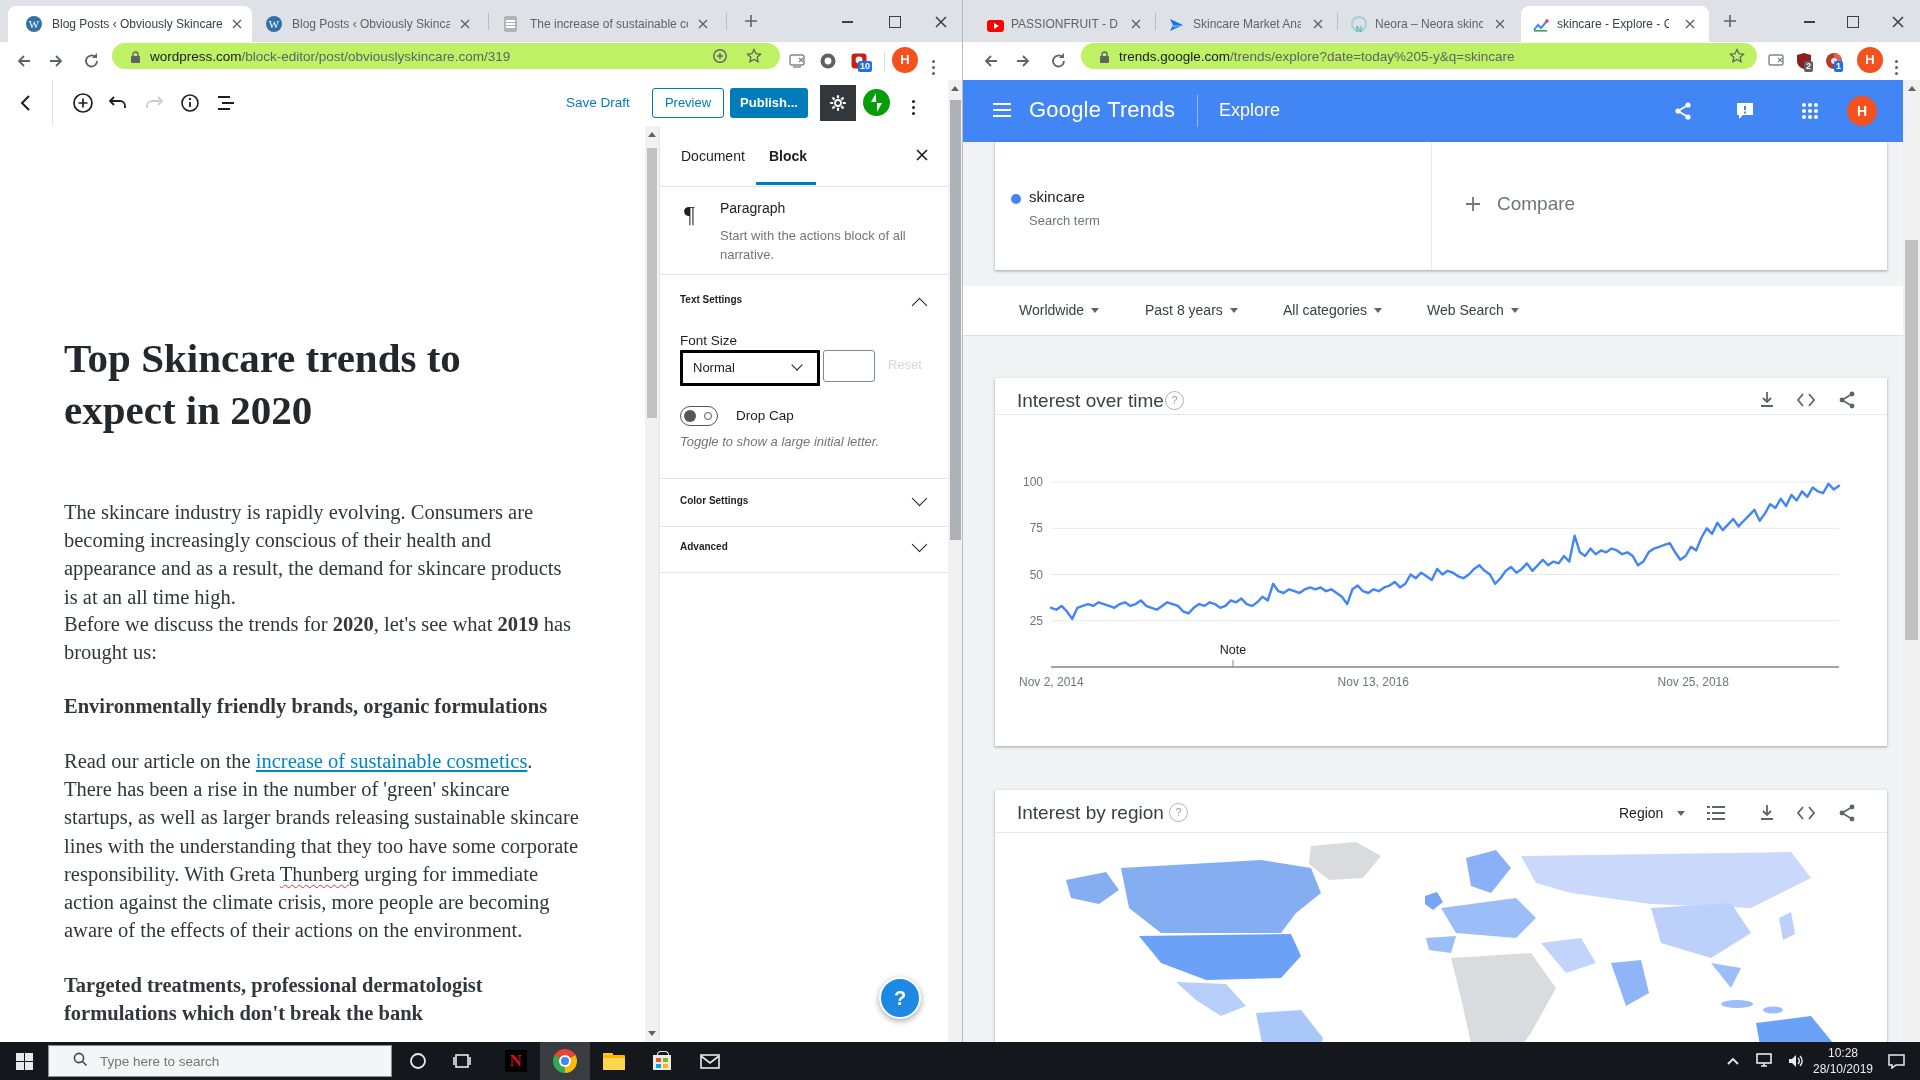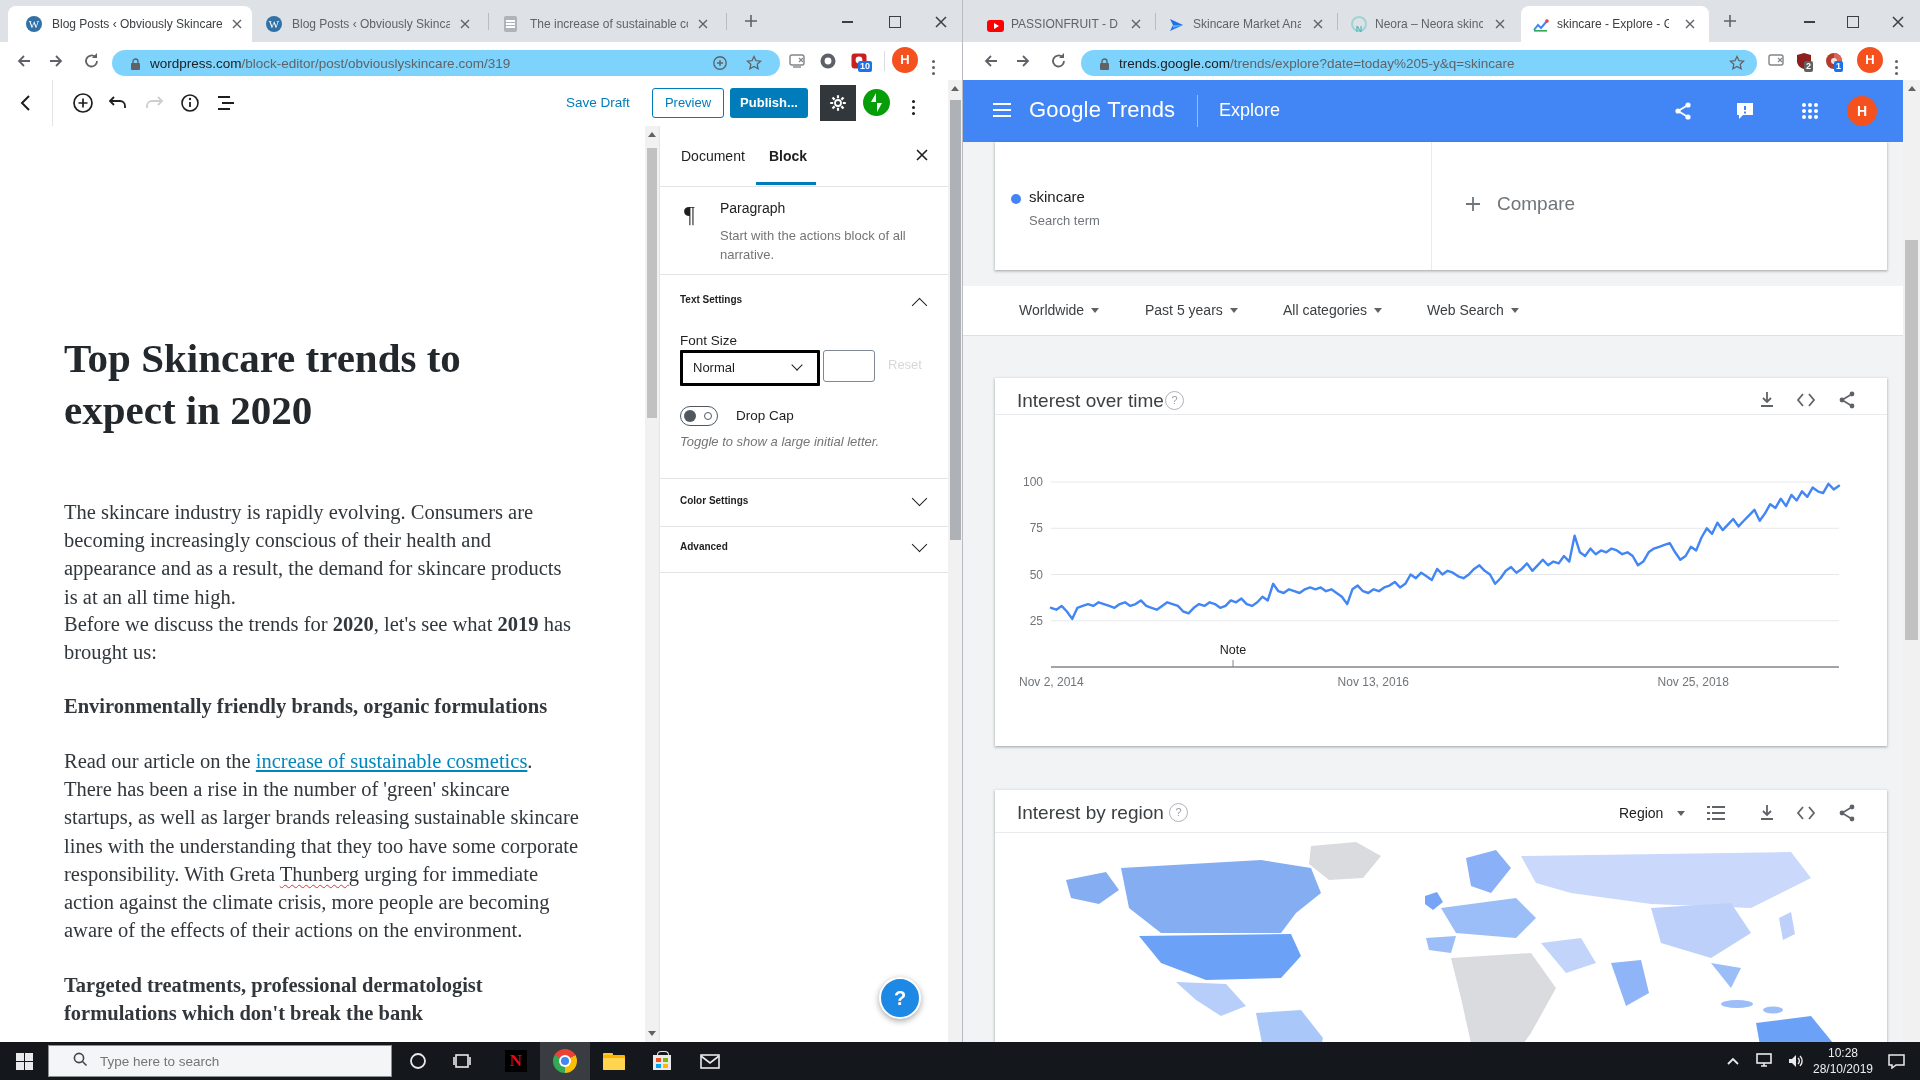--- a/index.html
+++ b/index.html
@@ -11,21 +11,21 @@
   .tabstrip{background:#dee1e6;height:42px;}
   .tab{position:absolute;top:6px;height:36px;}
   .tab.active{background:#fff;border-radius:8px 8px 0 0;}
   .tabtitle{position:absolute;left:44px;top:11px;font-size:12px;color:#3c4043;white-space:nowrap;
             overflow:hidden;}
   .tab .x{position:absolute;top:11px;width:14px;height:14px;}
   .x svg{display:block}
   .tabsep{position:absolute;top:13px;width:1px;height:17px;background:#9aa0a6;opacity:.55;}
   .urlrow{position:absolute;height:38px;background:#fff;border-bottom:1px solid #dcdfe3;}
   .navic{position:absolute;top:10px;width:18px;height:18px;}
-  .omnibox{position:absolute;top:8px;height:26px;background:#7dd3fc;border-radius:13px;}
+  .omnibox{position:absolute;top:1px;height:26px;background:#bef264;border-radius:13px;}
   .urltext{position:absolute;top:6px;font-size:13.5px;white-space:nowrap;}
   .urltext .host{color:#202124;} .urltext .path{color:#5f6368;}
   .extbadge{position:absolute;font-size:9px;line-height:11px;color:#fff;border-radius:2px;
             padding:0 2px;font-weight:700;}
   .avatar{border-radius:50%;background:#f4511e;color:#fff;text-align:center;font-weight:700;}
   .dots3{display:inline-block;width:3px;height:3px;border-radius:50%;background:#5f6368;
          box-shadow:0 6px 0 #5f6368,0 -6px 0 #5f6368;}
   .winctl{position:absolute;top:12px;width:30px;height:20px;}
   
   .wpbtn{font-size:13px;border-radius:3px;text-align:center;}
@@ -409,21 +409,21 @@
         <div class="abs" style="left:460px;top:48px;width:300px;height:32px;color:#70757a;">
           <span style="position:absolute;left:8px;top:4px;"><svg width="20" height="20">
                 <path d="M10 3v14M3 10h14" stroke="#70757a" stroke-width="1.8"></path>
               </svg></span>
           <span style="position:absolute;left:42px;top:3px;font-size:19px;">Compare</span>
         </div>
       </div>
 
       <div class="abs" style="left:0;top:206px;width:940px;height:49px;background:#fff;border-bottom:1px solid #e0e0e0;">
         <span class="abs filter" style="left:56px;top:16px;"><span>Worldwide</span><span class="fchev"></span></span>
-        <span class="abs filter" style="left:182px;top:16px;"><span>Past 5 years</span><span class="fchev"></span></span>
+        <span class="abs filter" style="left:182px;top:16px;"><span>Past 8 years</span><span class="fchev"></span></span>
         <span class="abs filter" style="left:320px;top:16px;"><span>All categories</span><span class="fchev"></span></span>
         <span class="abs filter" style="left:464px;top:16px;"><span>Web Search</span><span class="fchev"></span></span>
       </div>
 
       <div class="gcard" style="left:32px;top:298px;width:892px;height:368px;">
         <span class="abs cardtitle" style="left:22px;top:12px;">Interest over time</span>
         <span class="abs helpc" style="left:170px;top:13px;"><span>?</span></span>
         <span class="abs" style="left:762px;top:12px;"><svg width="20" height="20">
               <path d="M10 2v9" stroke="#5f6368" stroke-width="1.8"></path>
               <path d="M6 8l4 4 4-4" stroke="#5f6368" stroke-width="1.8" fill="none"></path>

